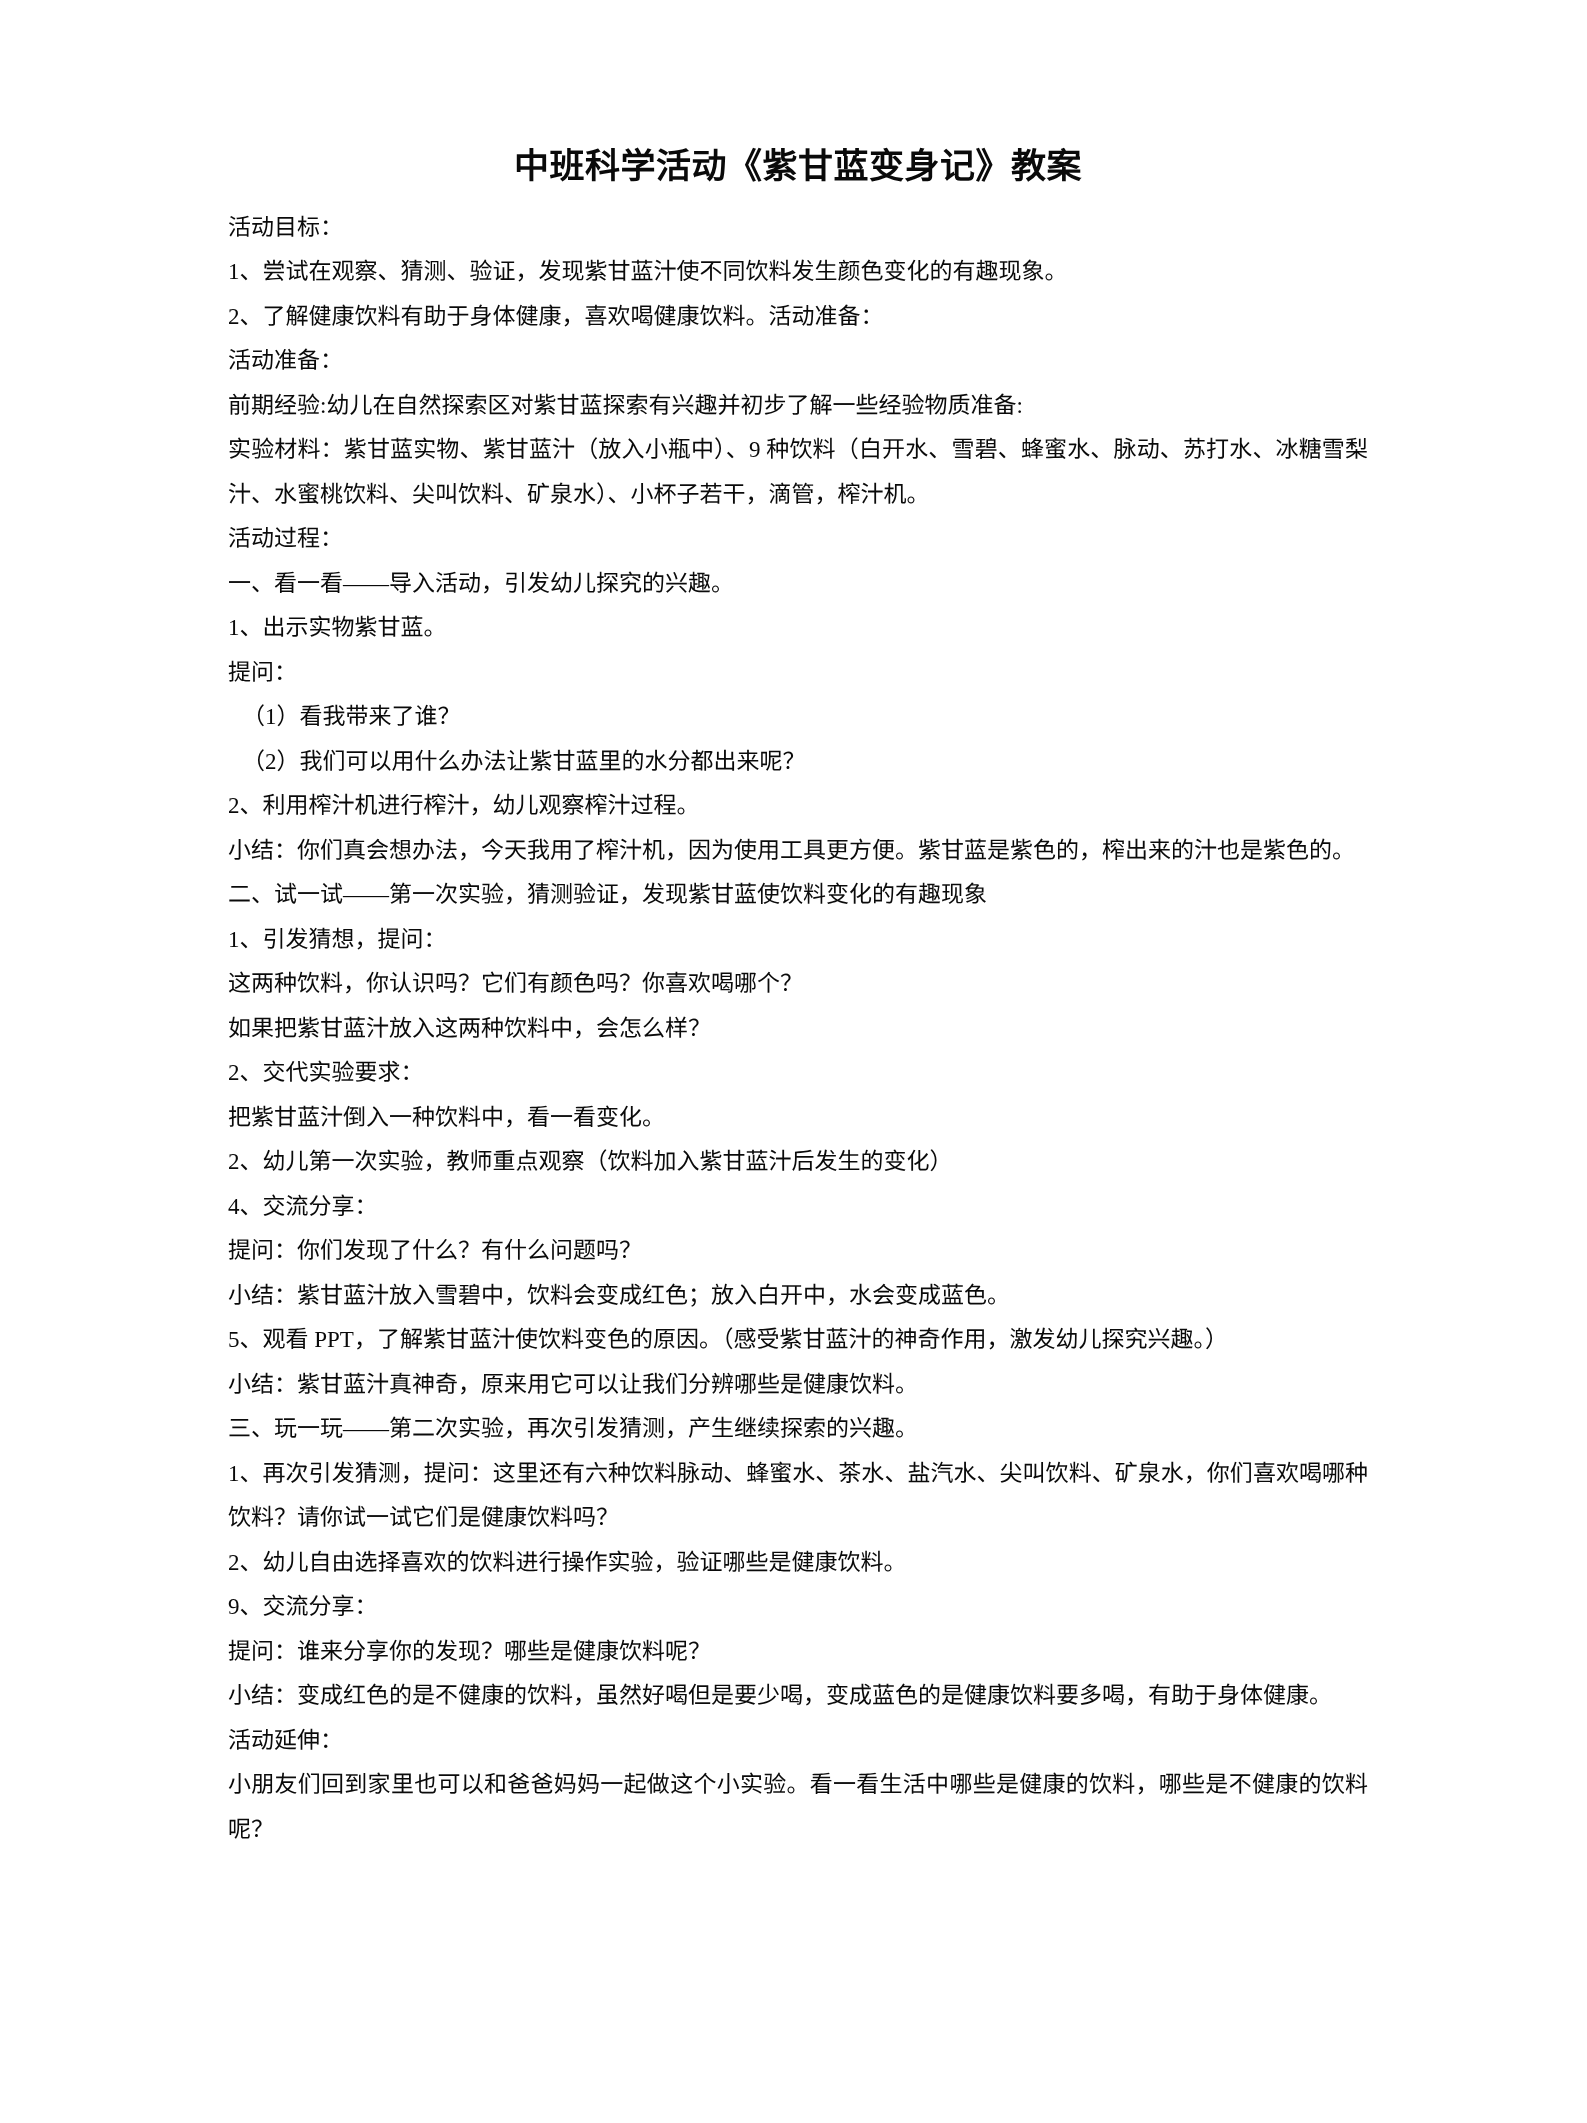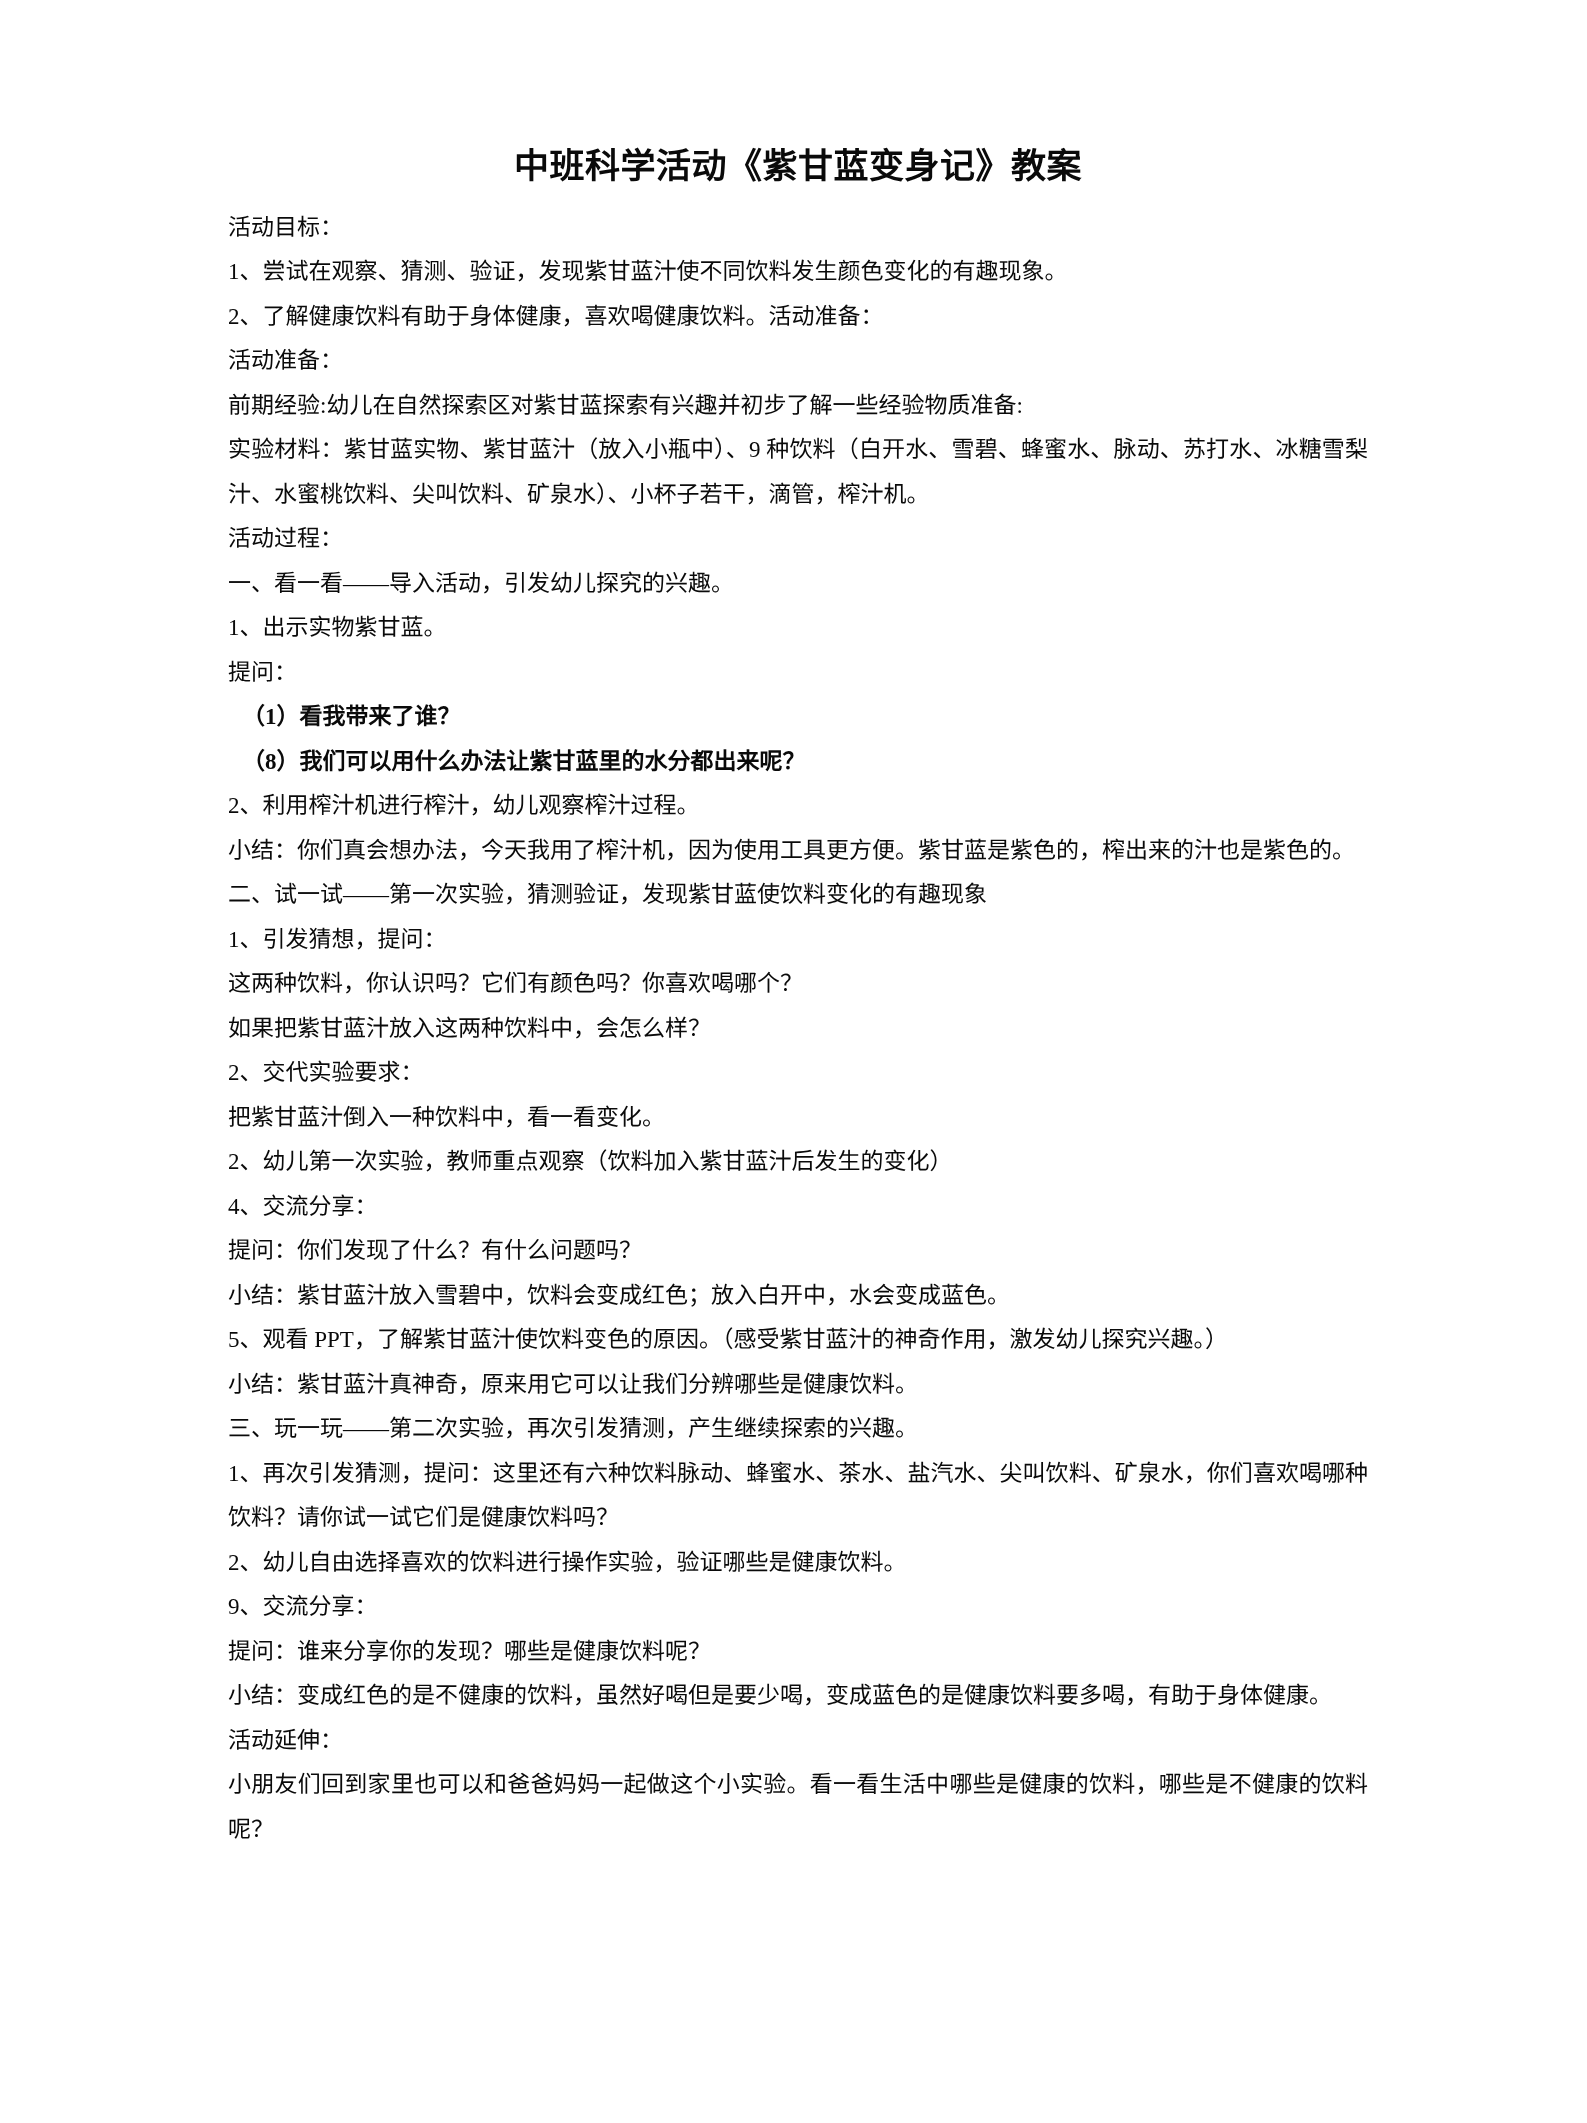--- a/index.html
+++ b/index.html
@@ -42,42 +42,41 @@
     text-align: justify;
     text-justify: inter-ideograph;
     margin: 0;
     letter-spacing: 0px;
     word-break: break-all;
     font-family: "Liberation Serif", "DejaVu Serif", serif;
   }
   .para.indent1 {
     text-indent: 0;
     padding-left: 14px;
-    font-weight: bold;
   }
 </style>
 </head>
 <body>
 
 <div class="page">
   <div class="doc-body">
     <h1 class="doc-title">中班科学活动《紫甘蓝变身记》教案</h1>
 
     <p class="para">活动目标：</p>
     <p class="para">1、尝试在观察、猜测、验证，发现紫甘蓝汁使不同饮料发生颜色变化的有趣现象。</p>
     <p class="para">2、了解健康饮料有助于身体健康，喜欢喝健康饮料。活动准备：</p>
     <p class="para">活动准备：</p>
     <p class="para">前期经验:幼儿在自然探索区对紫甘蓝探索有兴趣并初步了解一些经验物质准备:</p>
     <p class="para">实验材料：紫甘蓝实物、紫甘蓝汁（放入小瓶中）、9 种饮料（白开水、雪碧、蜂蜜水、脉动、苏打水、冰糖雪梨汁、水蜜桃饮料、尖叫饮料、矿泉水）、小杯子若干，滴管，榨汁机。</p>
     <p class="para">活动过程：</p>
     <p class="para">一、看一看——导入活动，引发幼儿探究的兴趣。</p>
     <p class="para">1、出示实物紫甘蓝。</p>
     <p class="para">提问：</p>
     <p class="para indent1">（1）看我带来了谁？</p>
-    <p class="para indent1">（8）我们可以用什么办法让紫甘蓝里的水分都出来呢？</p>
+    <p class="para indent1">（2）我们可以用什么办法让紫甘蓝里的水分都出来呢？</p>
     <p class="para">2、利用榨汁机进行榨汁，幼儿观察榨汁过程。</p>
     <p class="para">小结：你们真会想办法，今天我用了榨汁机，因为使用工具更方便。紫甘蓝是紫色的，榨出来的汁也是紫色的。</p>
     <p class="para">二、试一试——第一次实验，猜测验证，发现紫甘蓝使饮料变化的有趣现象</p>
     <p class="para">1、引发猜想，提问：</p>
     <p class="para">这两种饮料，你认识吗？它们有颜色吗？你喜欢喝哪个？</p>
     <p class="para">如果把紫甘蓝汁放入这两种饮料中，会怎么样？</p>
     <p class="para">2、交代实验要求：</p>
     <p class="para">把紫甘蓝汁倒入一种饮料中，看一看变化。</p>
     <p class="para">2、幼儿第一次实验，教师重点观察（饮料加入紫甘蓝汁后发生的变化）</p>
     <p class="para">4、交流分享：</p>

